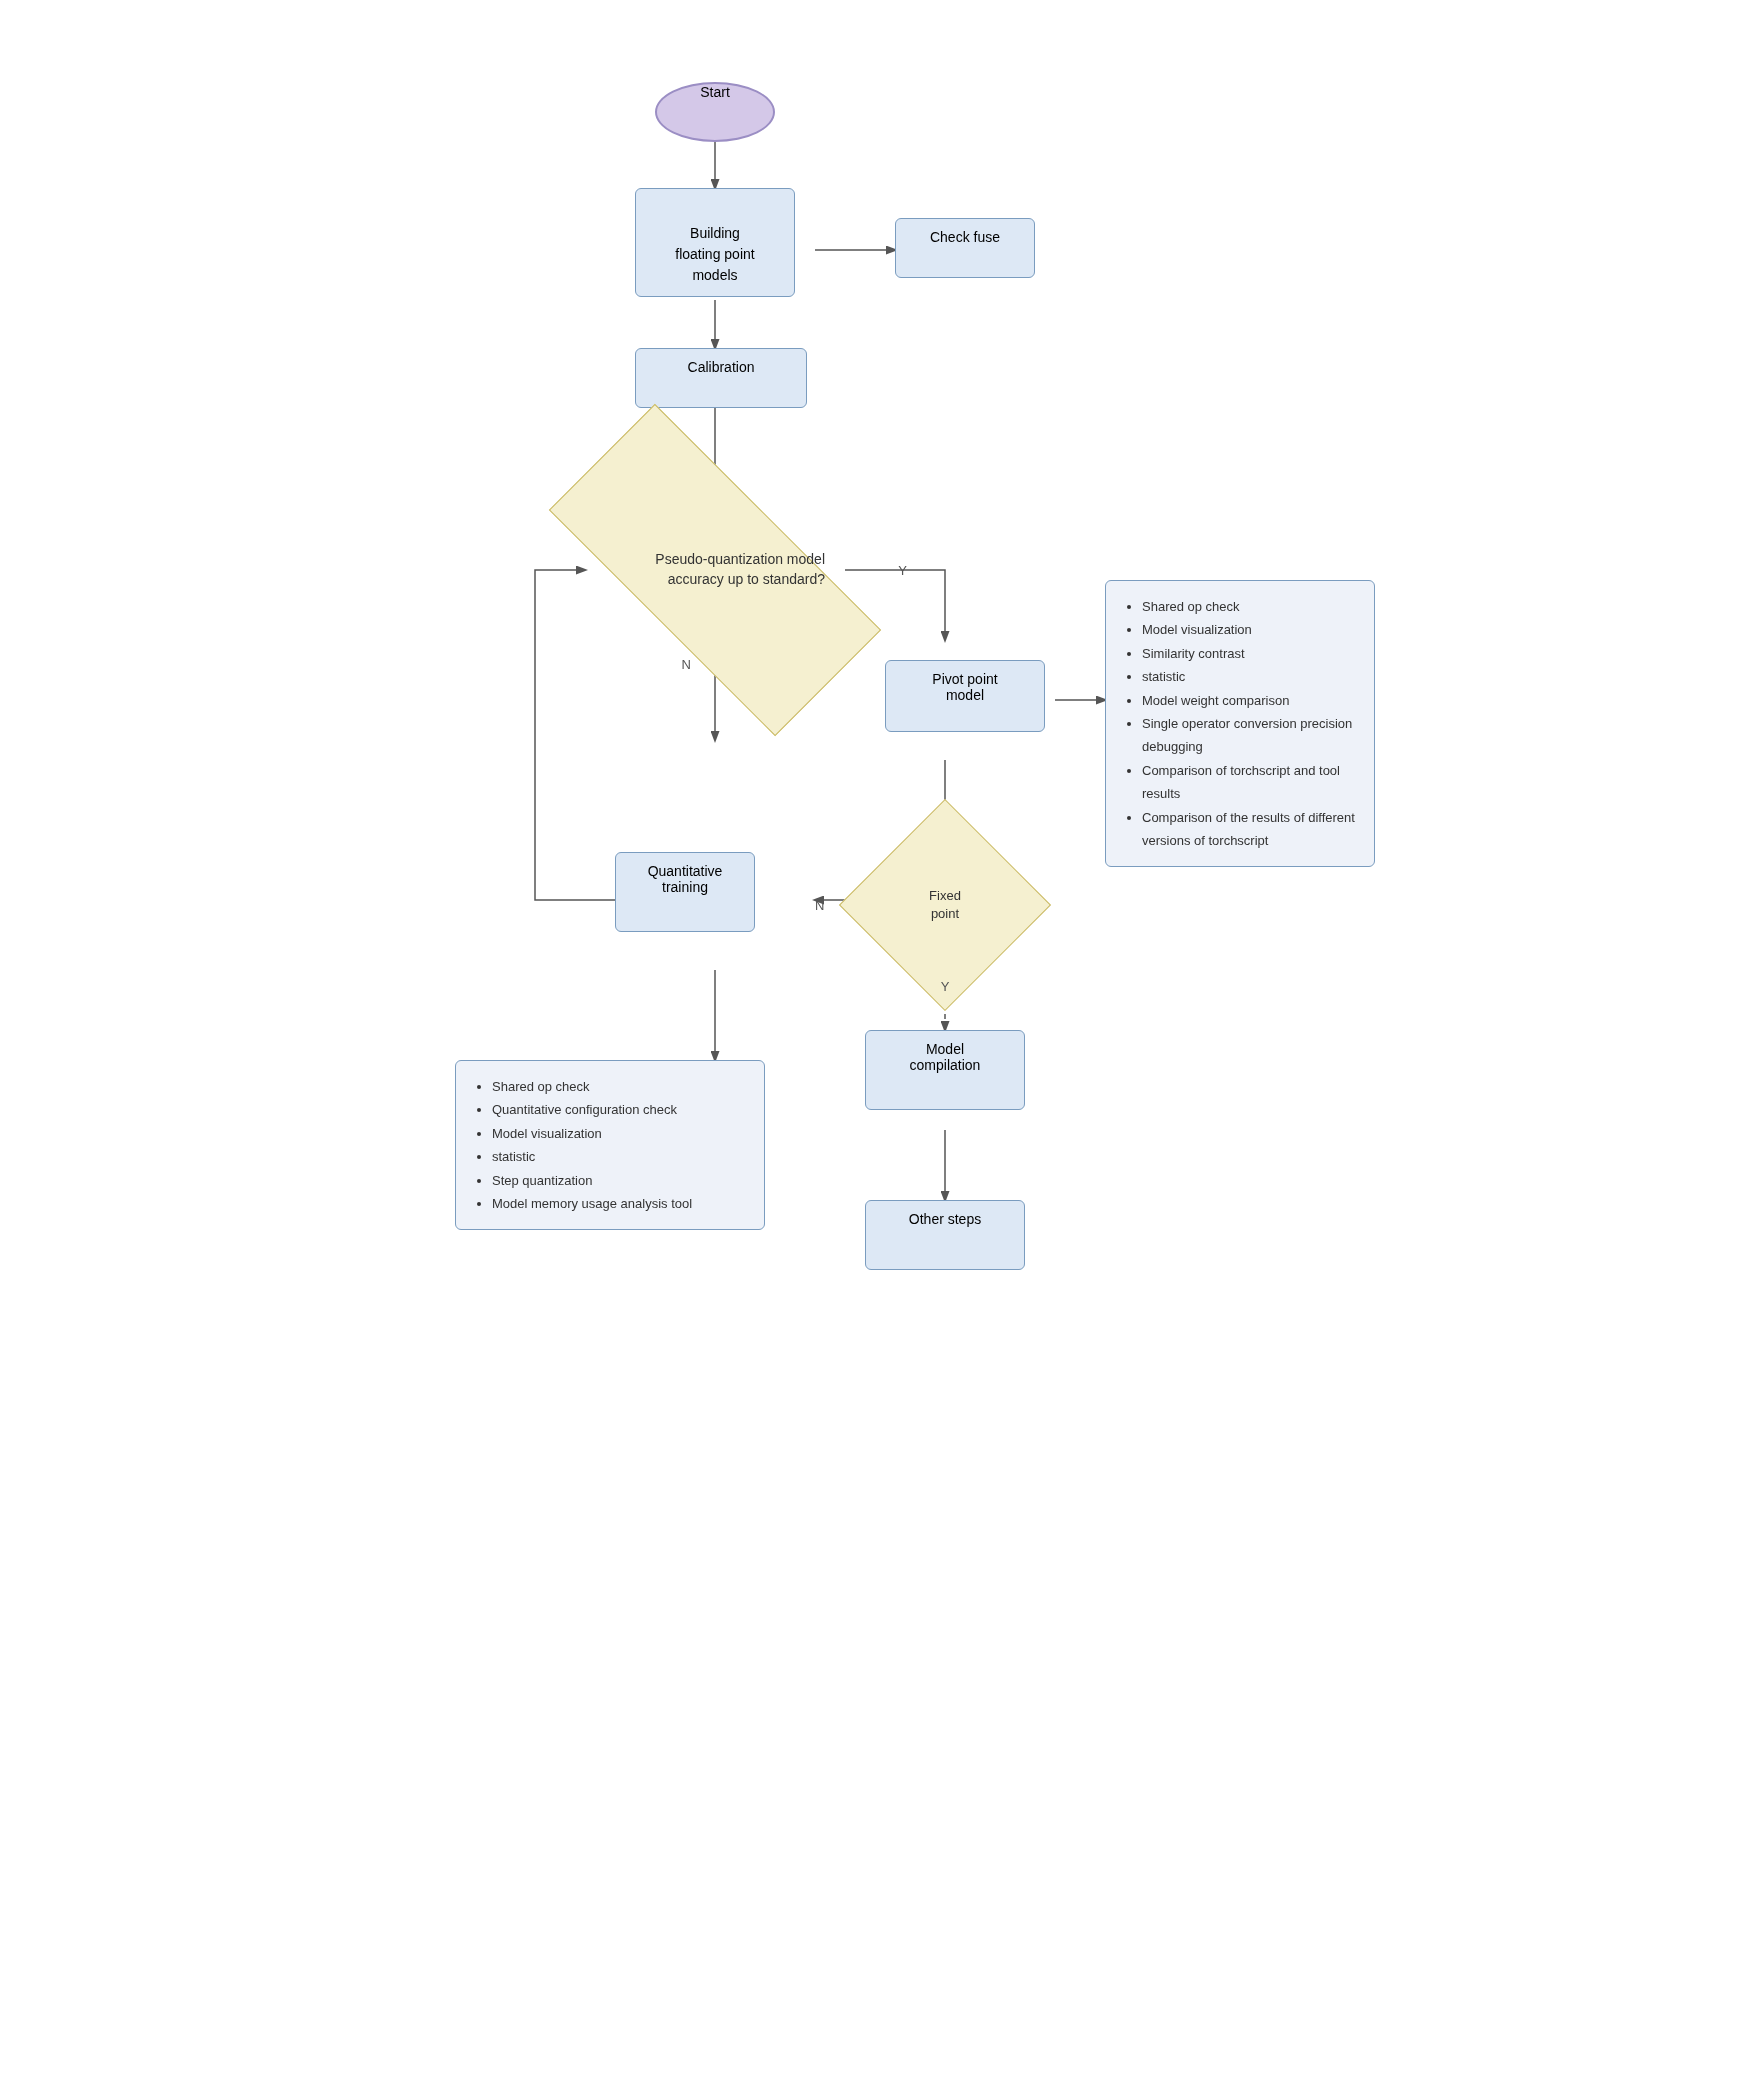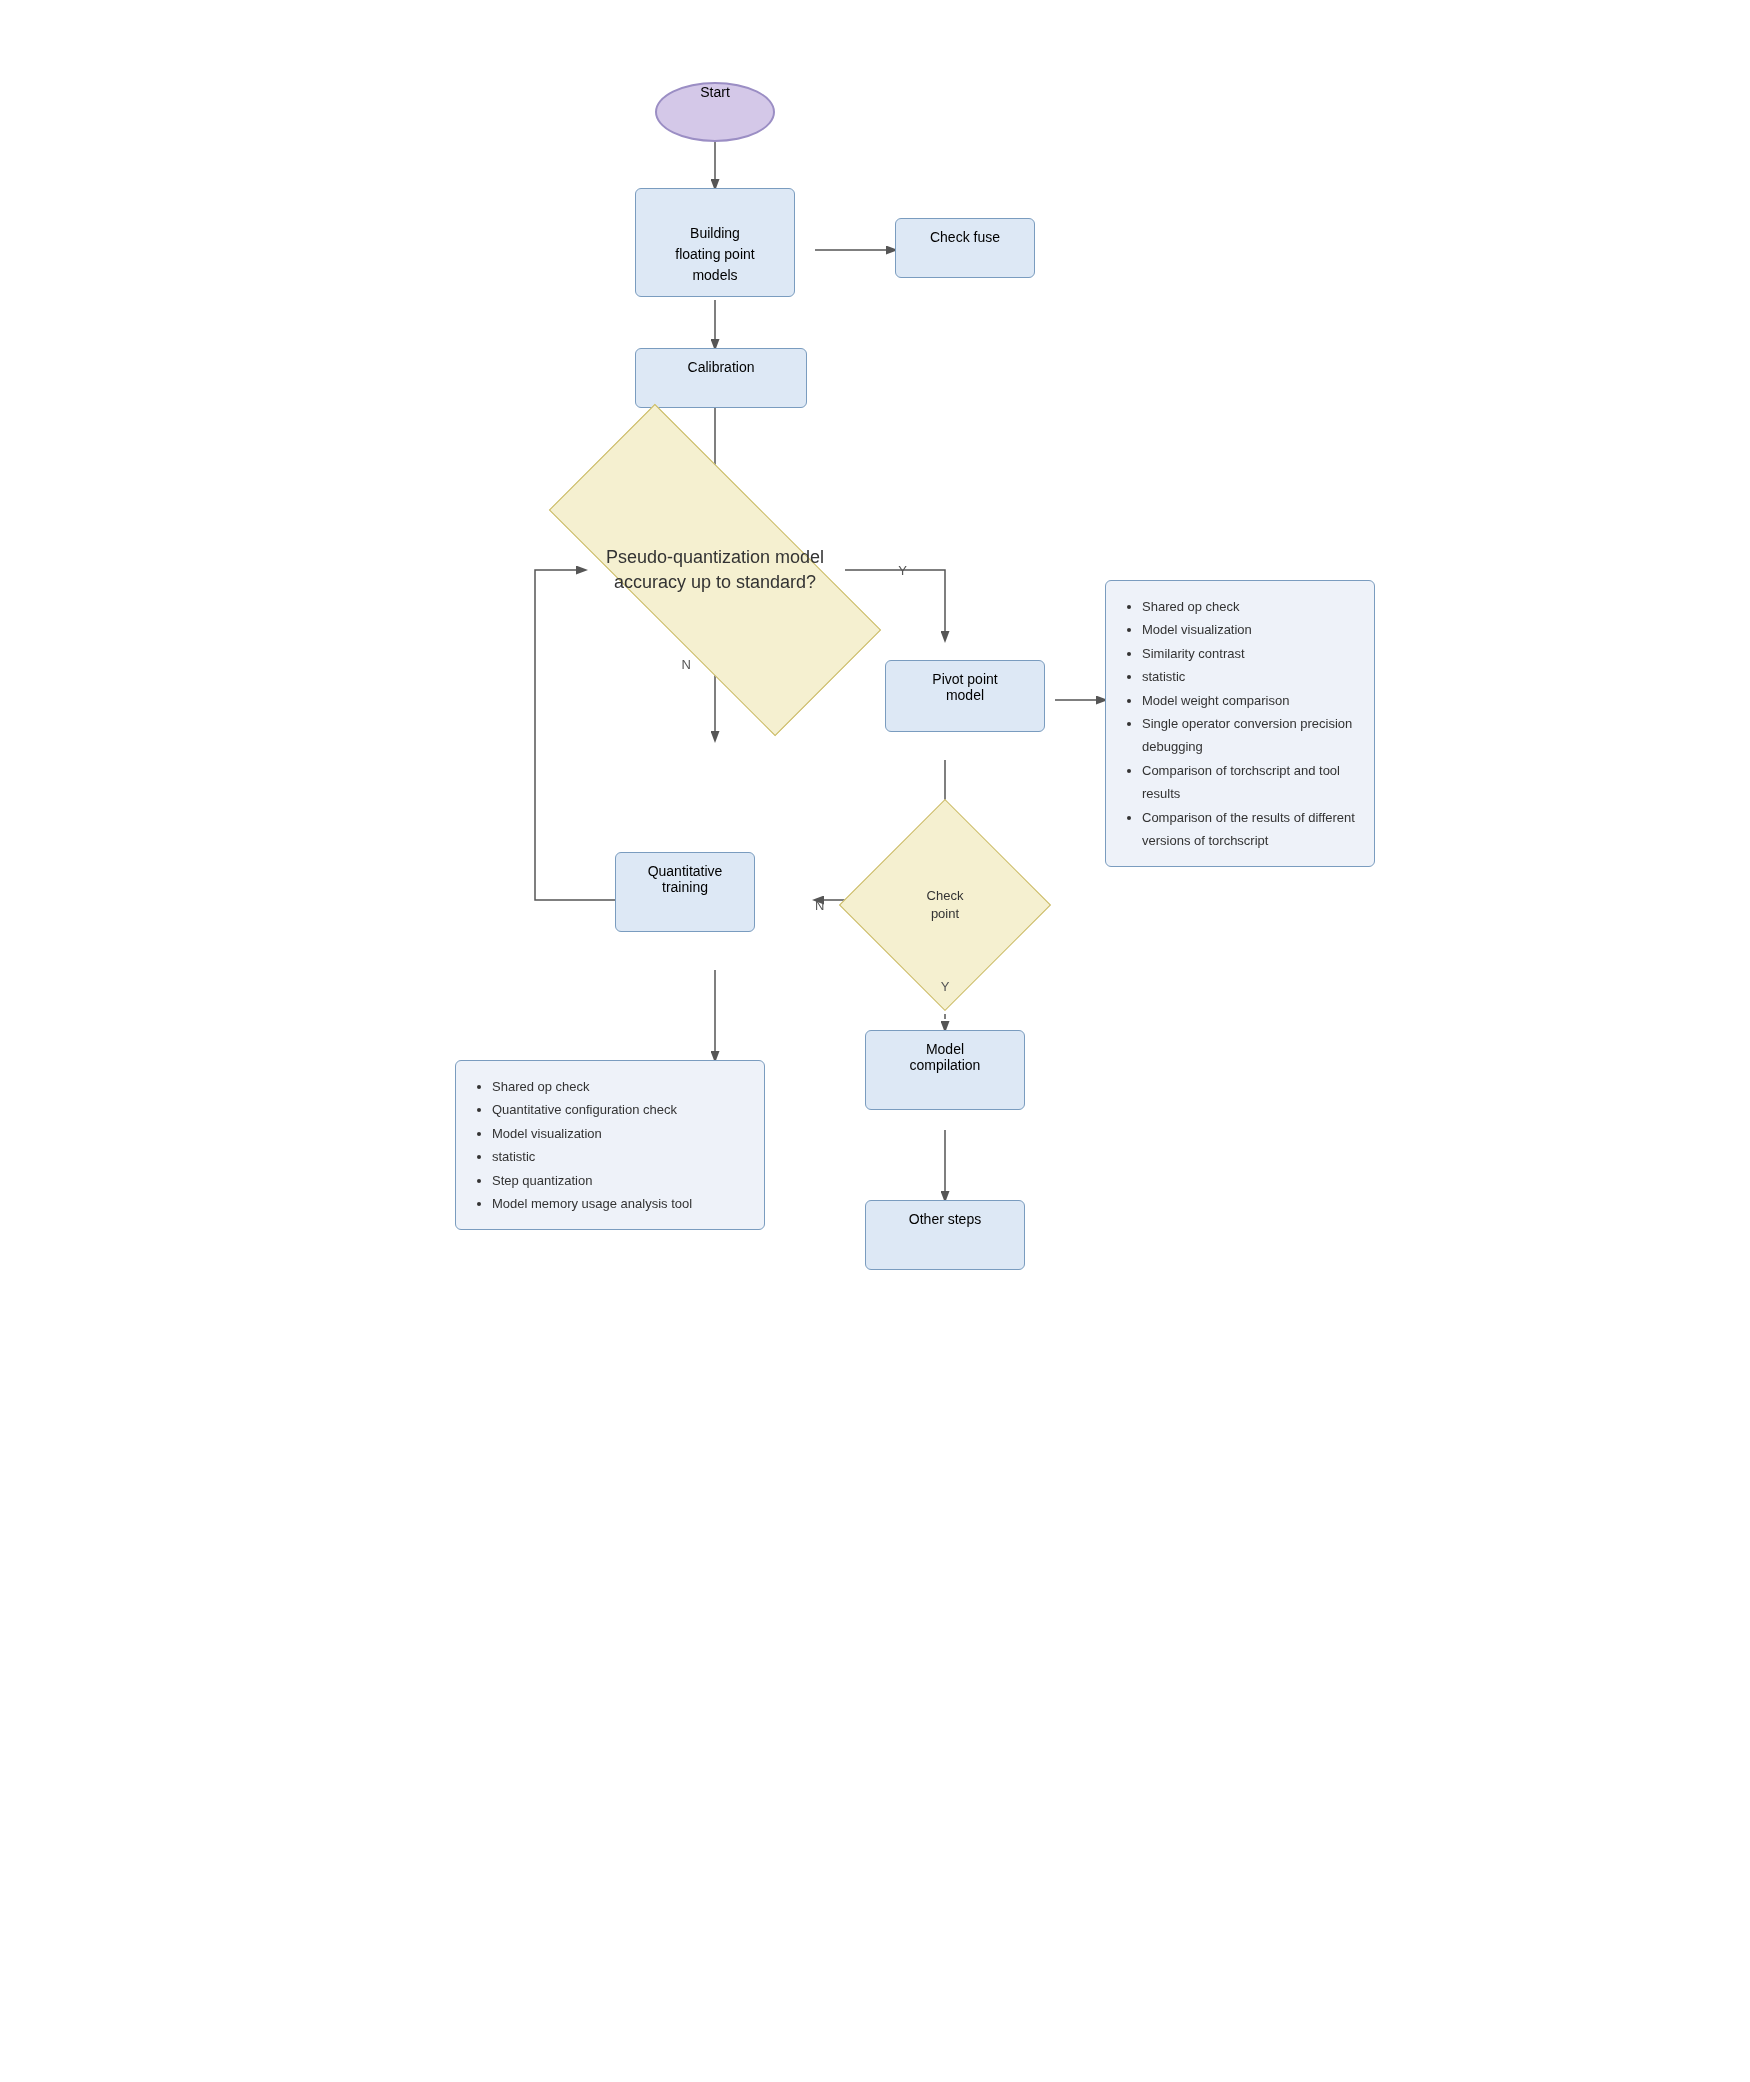--- a/index.html
+++ b/index.html
@@ -56,22 +56,22 @@
       height: 120px;
       background: #f5f0d0;
       border: 1.5px solid #c8b860;
       transform: rotate(45deg);
       position: absolute;
     }
 
     .diamond-label {
       position: relative;
       z-index: 2;
-      text-align: center;
-      font-size: 18px;
+      text-align: right;
+      font-size: 14px;
       color: #333;
       line-height: 1.4;
       width: 180px;
     }
 
     .diamond-small {
       width: 130px;
       height: 130px;
       background: #f5f0d0;
       border: 1.5px solid #c8b860;
@@ -211,21 +211,21 @@
       <li>statistic</li>
       <li>Model weight comparison</li>
       <li>Single operator conversion precision debugging</li>
       <li>Comparison of torchscript and tool results</li>
       <li>Comparison of the results of different versions of torchscript</li>
     </ul>
   </div>
 
   <div class="diamond-wrap" style="left:420px; top:790px; width:300px; height:150px;">
     <div class="diamond-small" style="width:150px; height:150px;"></div>
-    <span class="diamond-small-label" style="white-space:pre-line; width:90px;">Check
+    <span class="diamond-small-label" style="white-space:pre-line; width:90px;">Fixed
 point</span>
 
     <span style="position:absolute; left:20px; top:50%; transform:translateY(-50%); font-size:13px; color:#555;">N</span>
 
     <span style="position:absolute; left:50%; bottom:-14px; transform:translateX(-50%); font-size:13px; color:#555;">Y</span>
   </div>
 
   <div class="node rect" style="left:240px; top:812px; width:140px; height:80px;">
     <span style="white-space:pre-line;">Quantitative
 training</span>

